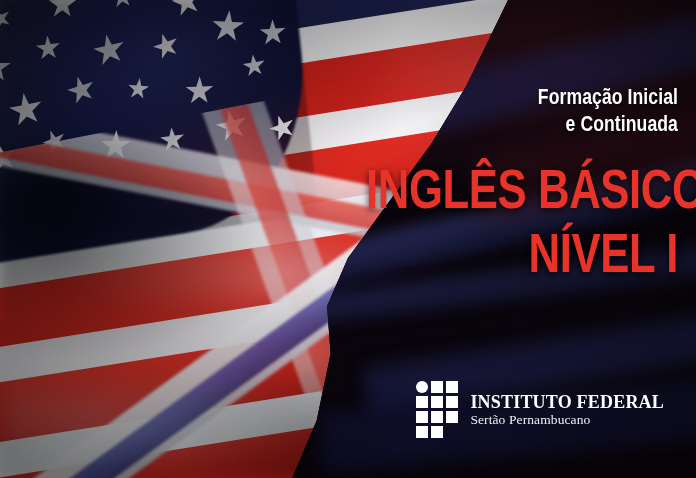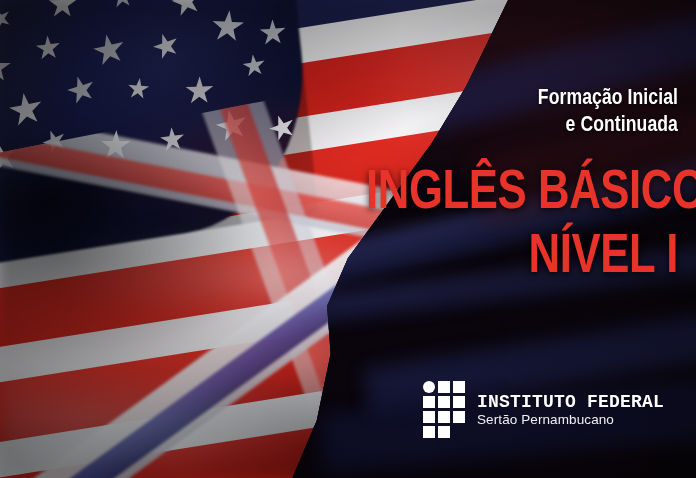--- a/index.html
+++ b/index.html
@@ -296,29 +296,29 @@
   }
   .logo-cell.circle { border-radius: 50%; }
   .logo-cell.empty { background: transparent; }
 
   .logo-text {
     line-height: 1.12;
     text-align: left;
   }
   .logo-title {
     color: #ffffff;
-    font-family: Liberation Mono, monospace;
+    font-family: Liberation Serif, serif;
     font-size: 18px;
     font-weight: 700;
     letter-spacing: .2px;
     white-space: nowrap;
   }
   .logo-sub {
     color: #f0f0f2;
-    font-family: Liberation Sans, sans-serif;
+    font-family: Liberation Serif, serif;
     font-size: 13.5px;
     font-weight: 400;
     letter-spacing: .1px;
     white-space: nowrap;
   }
 </style>
 </head>
 <body>
 
 <div id="poster">

